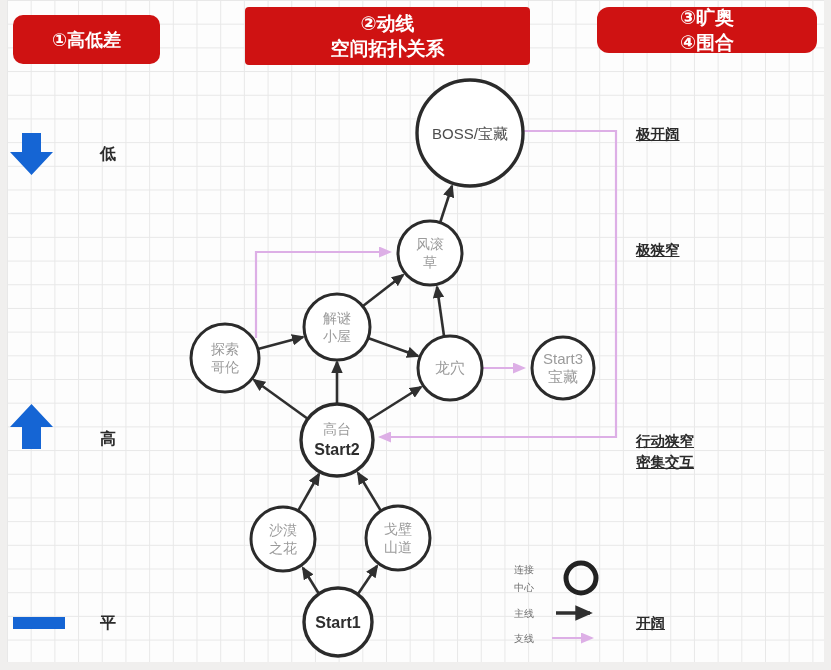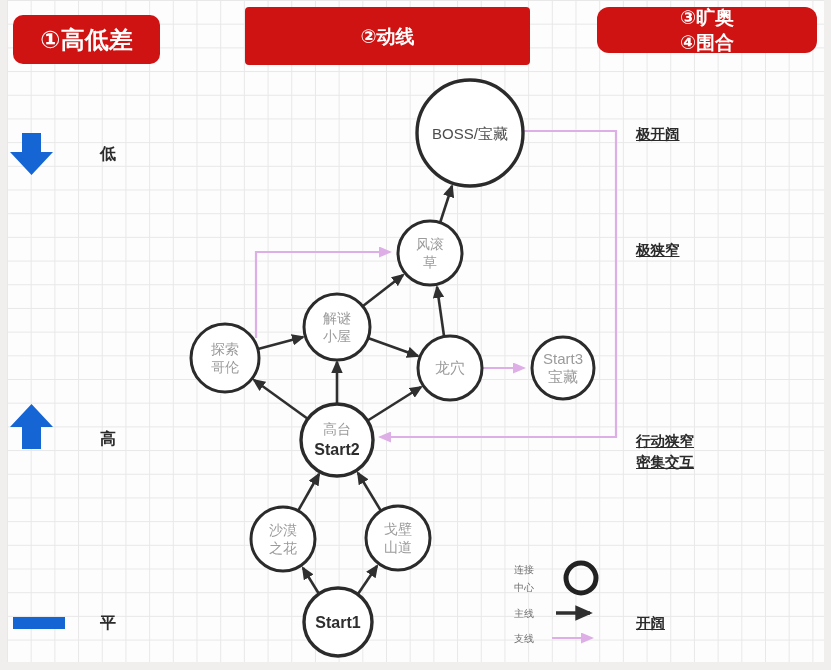--- a/index.html
+++ b/index.html
@@ -21,21 +21,21 @@
       linear-gradient(to right, var(--grid-line) 1px, transparent 1px),
       linear-gradient(to bottom, var(--grid-line) 1px, transparent 1px);
     background-size:23.7px 23.7px;
   }
   svg.overlay{position:absolute;left:0;top:0;width:831px;height:670px;}
   .banner{
     position:absolute;background:var(--banner-red);color:var(--banner-text);
     display:flex;flex-direction:column;align-items:center;justify-content:center;
     font-weight:bold;text-align:center;z-index:3;
   }
-  .banner.b1{left:13px;top:15px;width:147px;height:49px;border-radius:10px;font-size:24px;}
+  .banner.b1{left:13px;top:15px;width:147px;height:49px;border-radius:10px;font-size:18px;}
   .banner.b2{left:245px;top:7px;width:285px;height:58px;border-radius:4px;font-size:19px;line-height:25px;}
   .banner.b3{left:597px;top:7px;width:220px;height:46px;border-radius:12px;font-size:19px;line-height:25px;}
   .axis-label{
     position:absolute;font-weight:bold;font-size:16px;color:var(--label-text);z-index:2;
   }
   .right-label{
     position:absolute;left:636px;font-weight:bold;font-size:14.5px;color:var(--label-text);
     line-height:21px;z-index:2;white-space:nowrap;text-decoration:underline;
   }
   .legend-label{
@@ -59,20 +59,21 @@
 </head>
 <body>
 
 <div class="canvas"></div>
 
 <div class="banner b1">
   <div>①高低差</div>
 </div>
 <div class="banner b2">
   <div>②动线</div>
+  <div>空间拓扑关系</div>
 </div>
 <div class="banner b3">
   <div>③旷奥</div>
   <div>④围合</div>
 </div>
 
 <div class="axis-label" style="left:100px;top:144px;">低</div>
 <div class="axis-label" style="left:100px;top:429px;">高</div>
 <div class="axis-label" style="left:100px;top:613px;">平</div>
 

